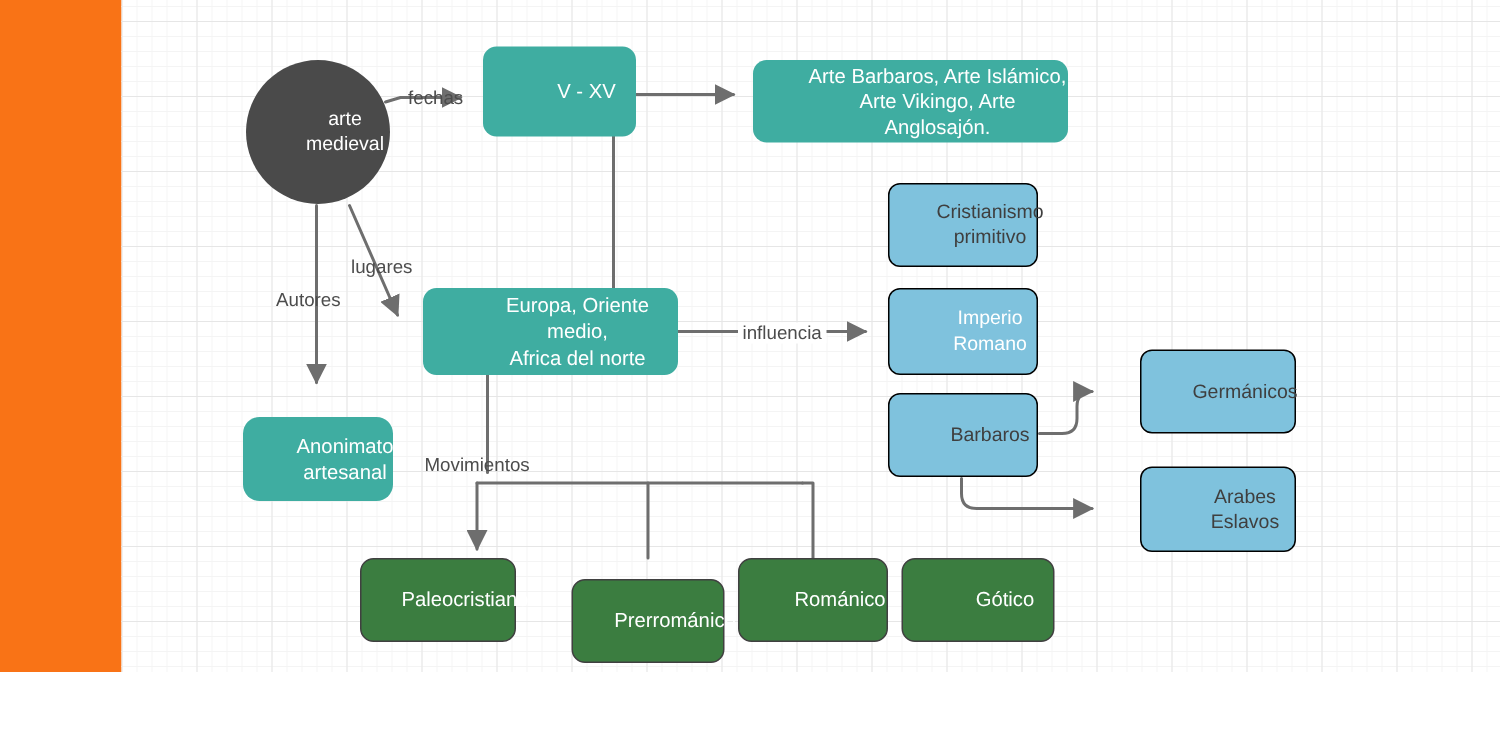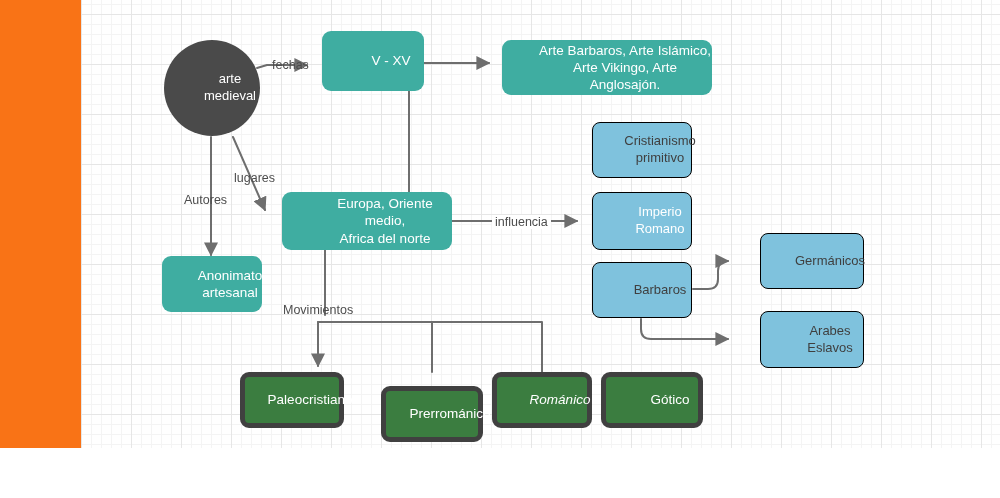--- a/index.html
+++ b/index.html
@@ -66,21 +66,21 @@
   .node.blue {
     background: #7fc2dd;
     border: 1px solid #000000;
     border-radius: 8px;
     color: #3f3f3f;
     font-size: 13px;
   }
   .node.blue.light-text { color: #ffffff; }
   .node.green {
     background: #3b7d40;
-    border: 5px solid #404040;
+    border: 1px solid #404040;
     border-radius: 9px;
     color: #ffffff;
     font-size: 13.5px;
   }
   .node.circle {
     background: #4a4a4a;
     color: #ffffff;
     border-radius: 50%;
     font-size: 13px;
   }
@@ -147,37 +147,37 @@
   <div class="node circle" style="left:164px; top:40px; width:96px; height:96px;">arte medieval</div>
 
   <div class="node teal" style="left:322px; top:31px; width:102px; height:60px;">V - XV</div>
 
   <div class="node teal" style="left:502px; top:40px; width:210px; height:55px;">Arte Barbaros, Arte Islámico,
 Arte Vikingo, Arte Anglosajón.</div>
 
   <div class="node teal" style="left:282px; top:192px; width:170px; height:58px;">Europa, Oriente medio,
 Africa del norte</div>
 
-  <div class="node teal" style="left:162px; top:256px; width:100px; height:56px;">Anonimato
+  <div class="node teal" style="left:162px; top:278px; width:100px; height:56px;border-radius:11px;">Anonimato
 artesanal</div>
 
   <div class="node blue" style="left:592px; top:122px; width:100px; height:56px;">Cristianismo
 primitivo</div>
 
   <div class="node blue light-text" style="left:592px; top:192px; width:100px; height:58px;">Imperio
 Romano</div>
 
   <div class="node blue" style="left:592px; top:262px; width:100px; height:56px;">Barbaros</div>
 
   <div class="node blue" style="left:760px; top:233px; width:104px; height:56px;">Germánicos</div>
 
   <div class="node blue" style="left:740px; top:311px; width:104px; height:57px;margin-left:20px;">Arabes
 Eslavos</div>
 
   <div class="node green" style="left:240px; top:372px; width:104px; height:56px;">Paleocristiano</div>
 
   <div class="node green" style="left:381px; top:386px; width:102px; height:56px;">Prerrománico</div>
 
-  <div class="node green" style="left:492px; top:372px; width:100px; height:56px;font-style:italic;">Románico</div>
+  <div class="node green" style="left:492px; top:372px; width:100px; height:56px;">Románico</div>
 
   <div class="node green" style="left:601px; top:372px; width:102px; height:56px;">Gótico</div>
 
 </div>
 
 </body></html>

